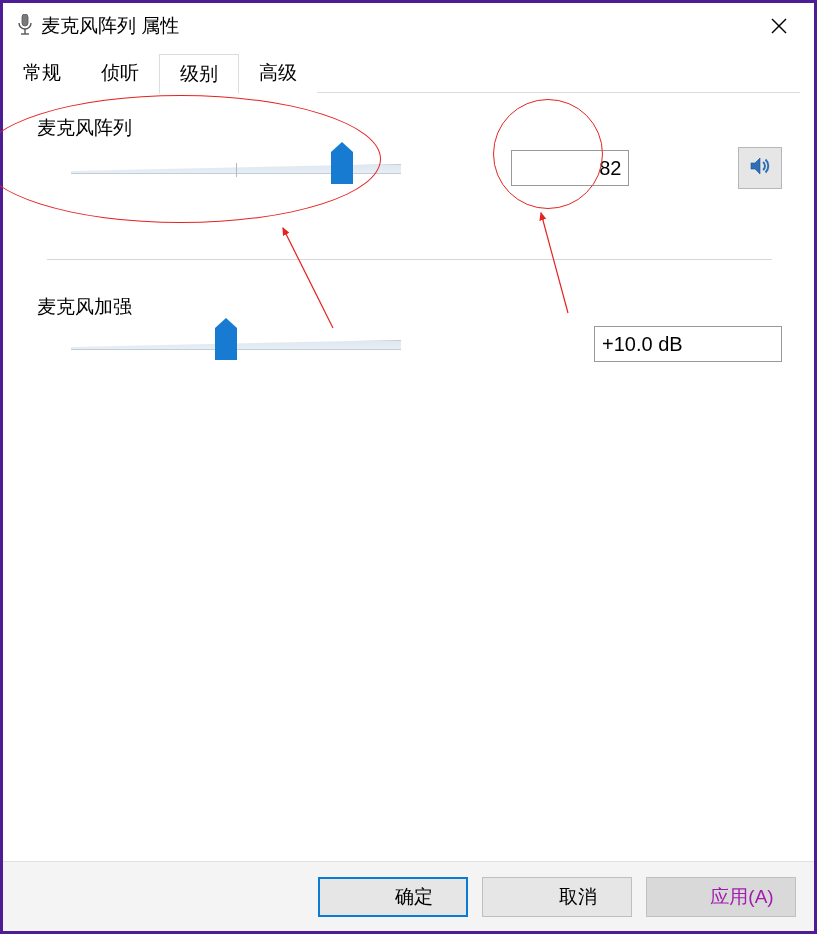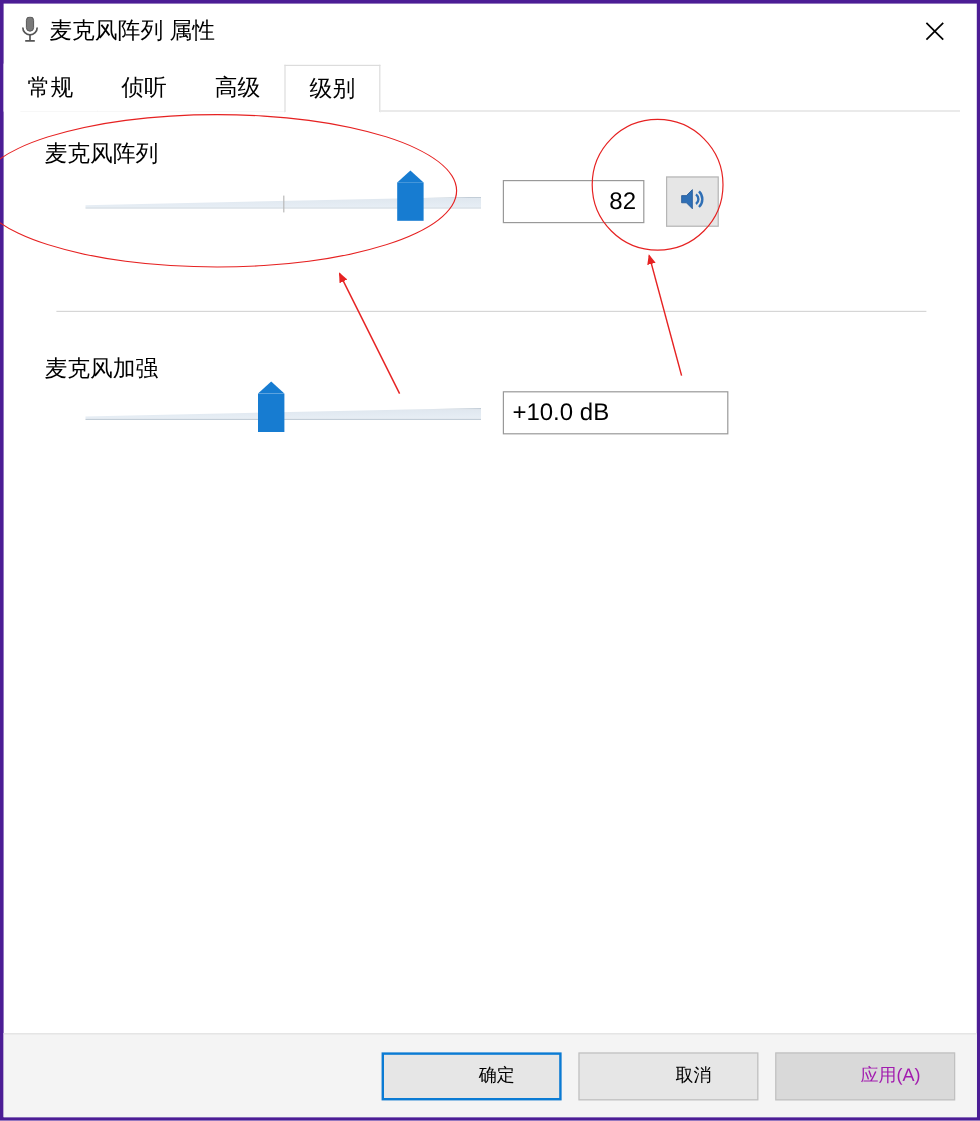--- a/index.html
+++ b/index.html
@@ -83,20 +83,21 @@
   }
   .group-label {
     font-size: 19px;
     margin-bottom: 6px;
   }
   .row {
     display: flex;
     align-items: center;
     gap: 18px;
     padding-left: 34px;
+    justify-content: space-between;
   }
   
   .slider {
     position: relative;
     width: 330px;
     height: 36px;
   }
   .track {
     position: absolute;
     left: 0; right: 0; top: 14px;
@@ -168,21 +169,21 @@
     background: #f4f4f4;
     display: flex;
     align-items: center;
     justify-content: flex-end;
     gap: 14px;
     padding-right: 18px;
   }
   .btn {
     width: 150px; height: 40px;
     display: flex; align-items: center; justify-content: center;
-    font-size: 15px;
+    font-size: 19px;
     background: #e6e6e6;
     border: 1px solid #bfbfbf;
     cursor: pointer;
     padding-left: 42px;
   }
   .btn.primary { background: #e6e6e6; border: 2px solid #0a7bd4; }
   .btn.disabled { color: #a21caf; background: #d9d9d9; border: 1px solid #c0c0c0; cursor: default; }
 </style>
 </head>
 <body>
@@ -204,22 +205,22 @@
       <svg width="16" height="16" viewBox="0 0 16 16">
         <line x1="1" y1="1" x2="15" y2="15" stroke="#000" stroke-width="1.4"></line>
         <line x1="15" y1="1" x2="1" y2="15" stroke="#000" stroke-width="1.4"></line>
       </svg>
     </div>
   </div>
 
   <div class="tabstrip">
     <div class="tab">常规</div>
     <div class="tab">侦听</div>
+    <div class="tab selected">级别</div>
     <div class="tab">高级</div>
-    <div class="tab selected">级别</div>
   </div>
 
   <div class="content">
 
     <div style="position:relative;">
       <div class="group-label">麦克风阵列</div>
       <div class="row">
         <div class="slider">
           <div class="track"></div>
           <div class="tick-mid"></div>

